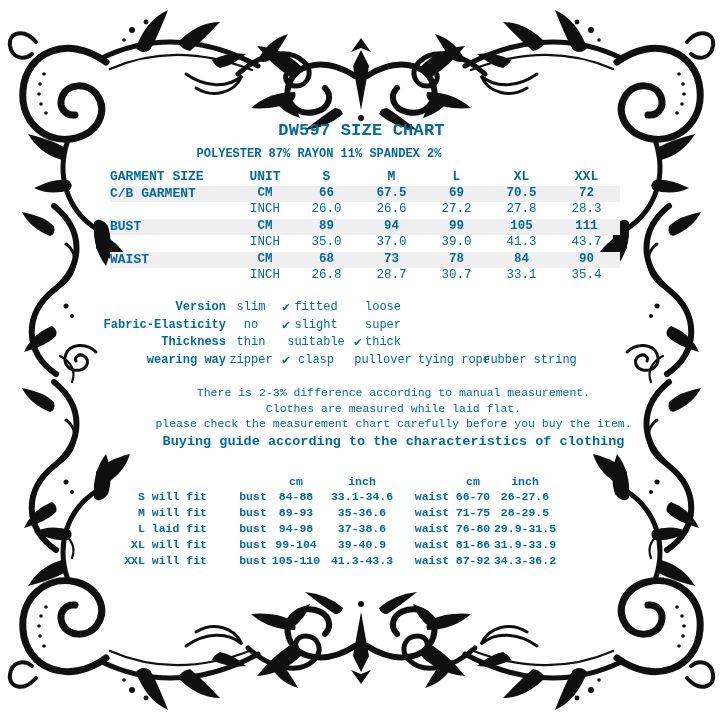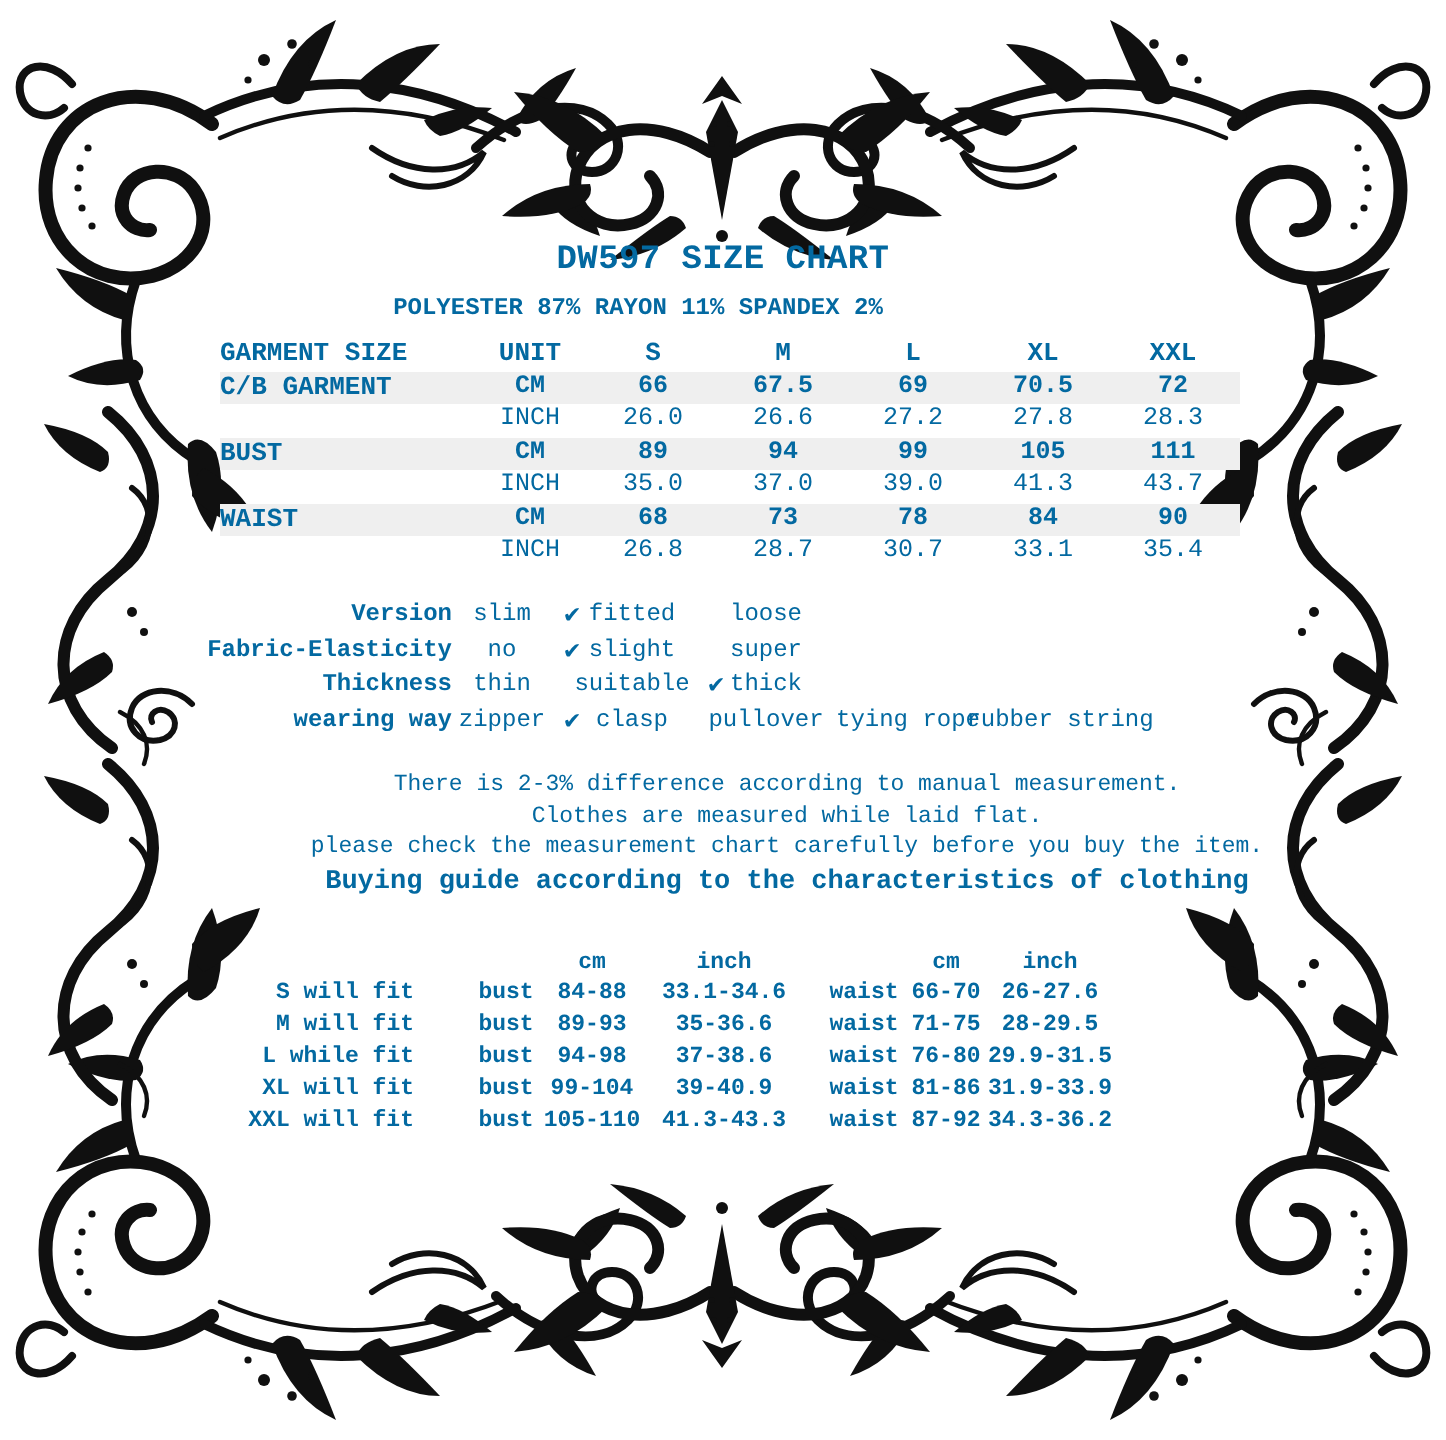--- a/index.html
+++ b/index.html
@@ -275,21 +275,21 @@
     <div class="f-row">
       <span class="f-label">M will fit</span>
       <span class="f-bust">bust</span>
       <span class="f-cm1">89-93</span>
       <span class="f-in1">35-36.6</span>
       <span class="f-waist">waist</span>
       <span class="f-cm2">71-75</span>
       <span class="f-in2">28-29.5</span>
     </div>
     <div class="f-row">
-      <span class="f-label">L while fit</span>
+      <span class="f-label">L laid fit</span>
       <span class="f-bust">bust</span>
       <span class="f-cm1">94-98</span>
       <span class="f-in1">37-38.6</span>
       <span class="f-waist">waist</span>
       <span class="f-cm2">76-80</span>
       <span class="f-in2">29.9-31.5</span>
     </div>
     <div class="f-row">
       <span class="f-label">XL will fit</span>
       <span class="f-bust">bust</span>

